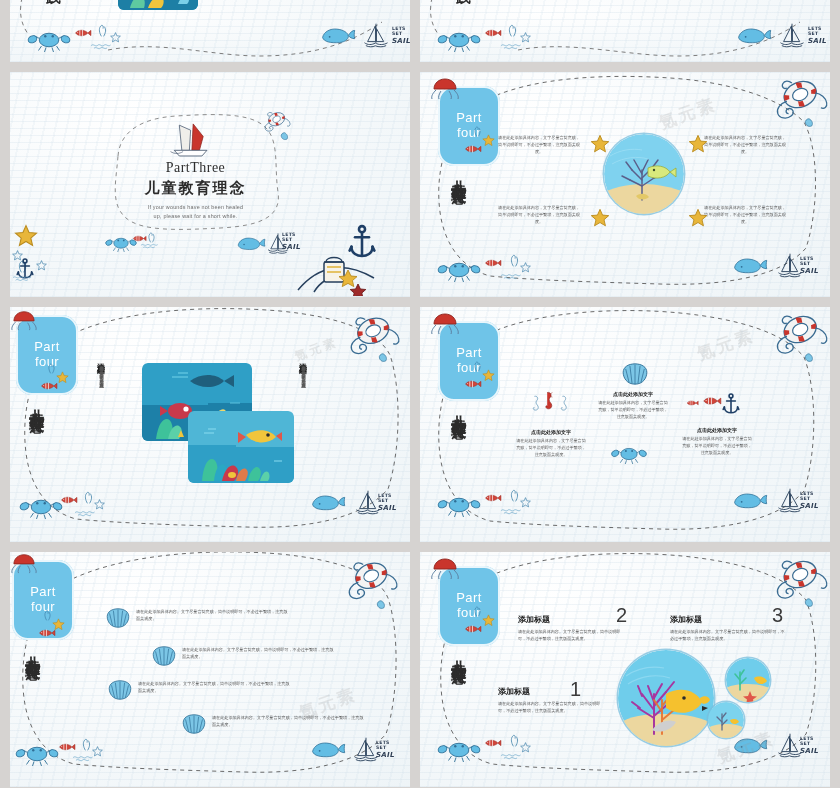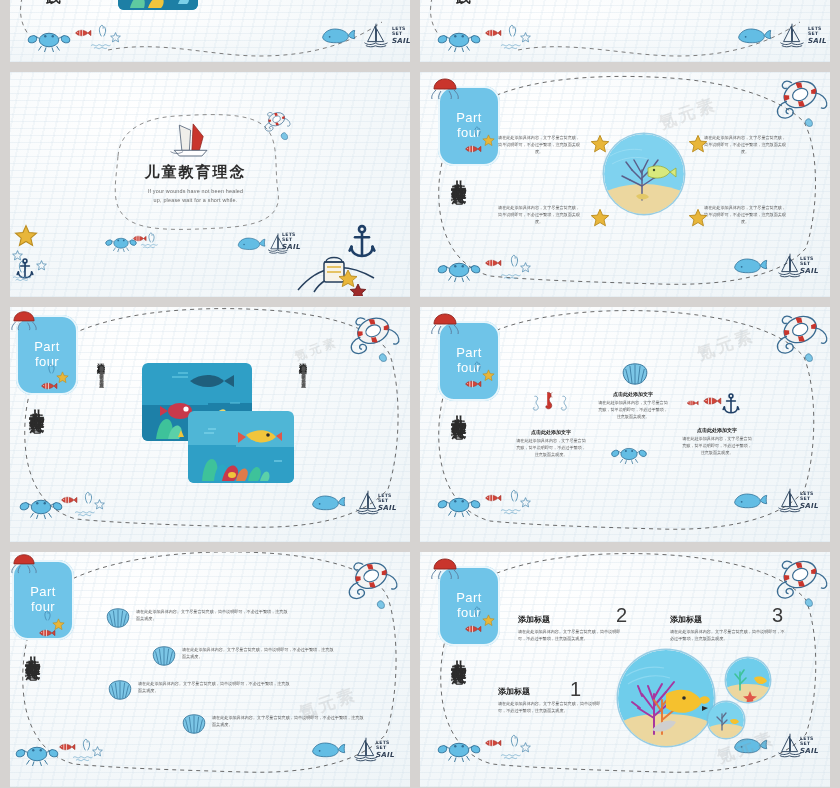--- a/index.html
+++ b/index.html
@@ -362,20 +362,21 @@
                  C 182 38, 176 64, 180 90 C 184 116, 160 124, 122 126
                  C 84 128, 44 130, 28 116 C 12 102, 18 80, 20 54 Z" fill="none" stroke="#8d8d8d" stroke-width="1" stroke-dasharray="4 4"></path>
       </svg>
     </div>
     <div class="d" style="left:158px;top:48px">
         <svg width="44" height="38">
           <use href="#sym-ship" width="44" height="38"></use>
         </svg>
       </div>
     <div class="pt3">
+      <div class="en">PartThree</div>
       <div class="cn">儿童教育理念</div>
       <div class="sub">If your wounds have not been healed</div>
       <div class="sub" style="margin-top:0">up, please wait for a short while.</div>
     </div>
     <div class="d" style="left:252px;top:38px">
         <svg width="30" height="26">
           <use href="#sym-buoy" width="30" height="26"></use>
         </svg>
       </div>
     <div class="d" style="left:270px;top:60px">

